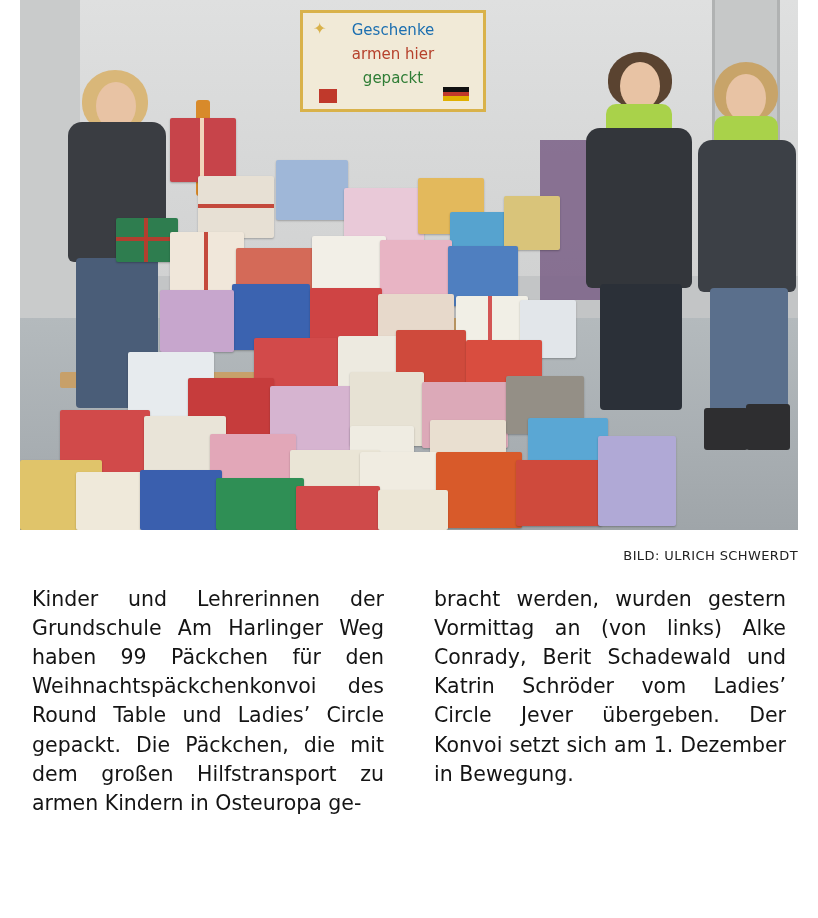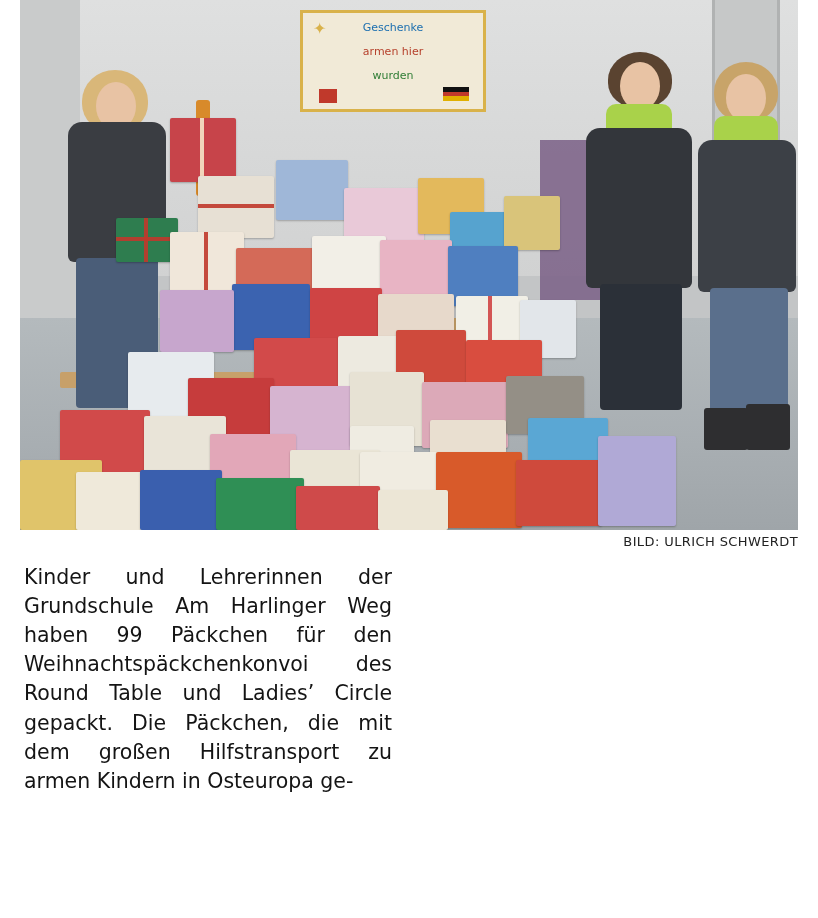--- a/index.html
+++ b/index.html
@@ -66,21 +66,21 @@
   .purple-door {
     position: absolute; left: 520px; top: 140px; width: 60px; height: 160px;
     background: #7a5f86; opacity: .85;
   }
   .poster {
     position: absolute; left: 280px; top: 10px; width: 180px; height: 96px;
     background: #f1ead7; border: 3px solid #d9b24a;
   }
   .poster .ptxt {
     position: absolute; left: 0; right: 0; text-align: center;
-    font-family: "DejaVu Sans", sans-serif; font-size: 11px; color: #2b6fb5;
+    font-family: "DejaVu Sans", sans-serif; font-size: 15px; color: #2b6fb5;
   }
   .poster .l1 { top: 8px; color: #1c6fb0; }
   .poster .l2 { top: 32px; color: #b6412c; }
   .poster .l3 { top: 56px; color: #2f7d35; }
   .poster .star {
     position: absolute; left: 10px; top: 6px; color: #d9b24a; font-size: 16px;
   }
   .poster .flag {
     position: absolute; right: 14px; bottom: 8px; width: 26px; height: 14px;
     background: linear-gradient(180deg,#111 0 33%, #c0392b 33% 66%, #e0b000 66% 100%);
@@ -121,40 +121,40 @@
   }
   .gift .rib-v { position: absolute; top: 0; bottom: 0; width: 4px; opacity: .9; }
   .gift .rib-h { position: absolute; left: 0; right: 0; height: 4px; opacity: .9; }
 
   .credit {
     text-align: right;
     font-family: "DejaVu Sans", sans-serif;
     font-size: 13px;
     letter-spacing: .4px;
     color: #222;
-    margin-top: 4px;
+    margin-top: 18px;
   }
 
   
   .columns {
     display: flex;
     gap: 26px;
     margin-top: 10px;
   }
   .col {
     width: 376px;
     font-family: "DejaVu Sans", sans-serif;
     font-size: 20.5px;
     line-height: 1.42;
     text-align: justify;
     text-justify: inter-word;
     color: #141414;
     hyphens: manual;
   }
-  .col p { margin: 4px; }
+  .col p { margin: 12px; }
 </style>
 </head>
 <body>
 
 <div class="page">
 
 
   <div class="photo">
     <div class="photo-inner">
 
@@ -163,21 +163,21 @@
       <div class="wall-left-panel"></div>
       <div class="doorframe"></div>
       <div class="purple-door"></div>
       <div class="floor"></div>
       <div class="radiator"></div>
 
       <div class="poster">
         <span class="star">✦</span>
         <div class="ptxt l1">Geschenke</div>
         <div class="ptxt l2">armen hier</div>
-        <div class="ptxt l3">wurden</div>
+        <div class="ptxt l3">gepackt</div>
         <div class="gift-ic"></div>
         <div class="flag"></div>
       </div>
 
       <div class="bench2"></div>
       <div class="bench"></div>
 
       <div class="person">
         <div class="hair" style="left:62px;top:70px;width:66px;height:62px;background:#d9b779;"></div>
         <div class="head" style="left:76px;top:82px;width:40px;height:48px;"></div>
@@ -262,15 +262,18 @@
       <div class="gift" style="left:358px;top:490px;width:70px;height:40px;background:#ece6d6;"></div>
     </div>
   </div>
 
   <div class="credit">BILD: ULRICH SCHWERDT</div>
 
   <div class="columns">
     <div class="col">
       <p>Kinder und Lehrerinnen der Grundschule Am Harlinger Weg haben 99 Päckchen für den Weihnachtspäckchenkonvoi des Round Table und Ladies’ Circle gepackt. Die Päckchen, die mit dem gro­ßen Hilfstransport zu armen Kindern in Osteuropa ge-</p>
     </div>
+    <div class="col">
+      <p>bracht werden, wurden ges­tern Vormittag an (von links) Alke Conrady, Berit Schade­wald und Katrin Schröder vom Ladies’ Circle Jever übergeben. Der Konvoi setzt sich am 1. Dezember in Bewegung.</p>
+    </div>
   </div>
 
 </div>
 
 </body></html>

